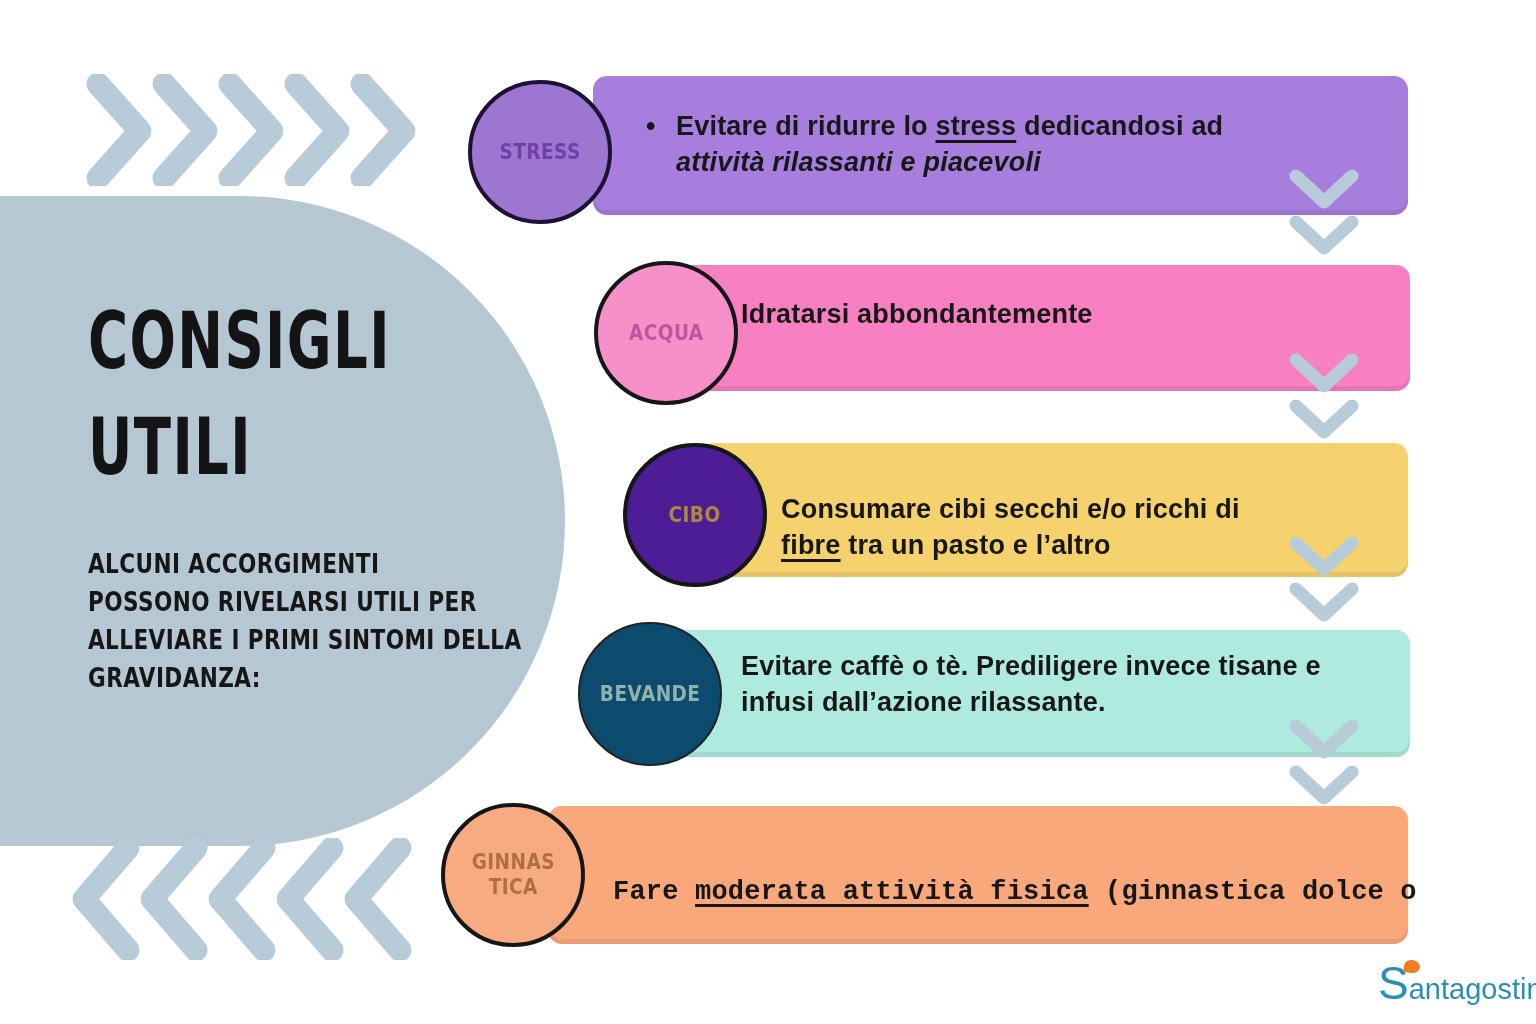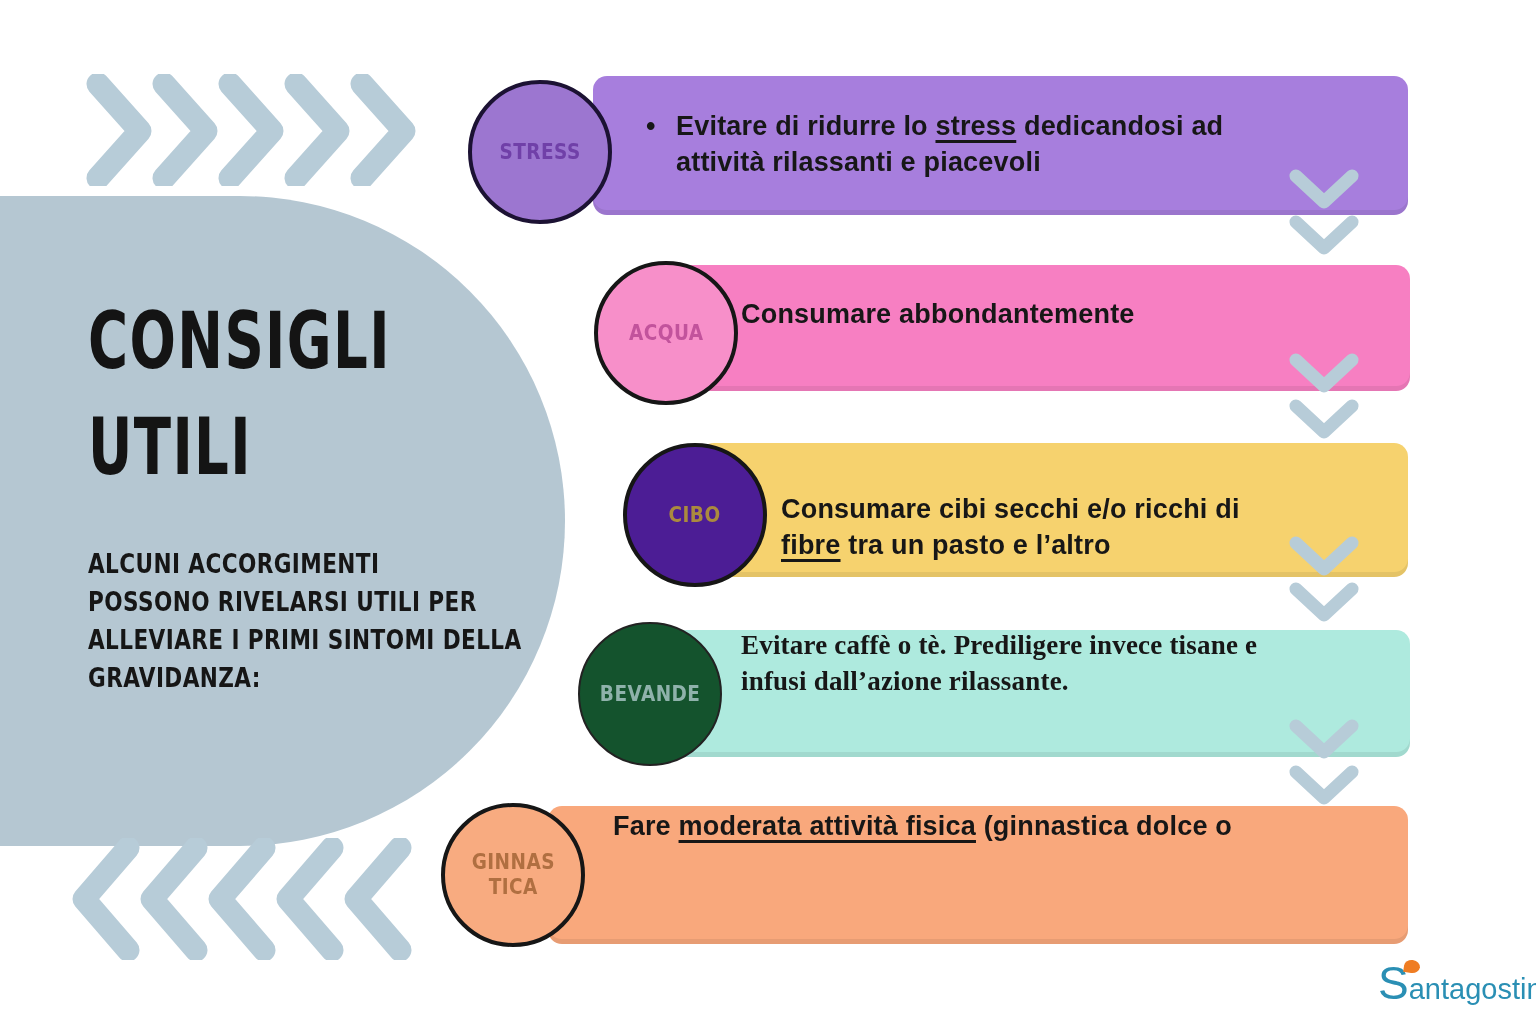--- a/index.html
+++ b/index.html
@@ -84,42 +84,42 @@
     <div class="circle" style="left: 468px; top: 80px; background: rgb(156, 118, 208); border-color: rgb(28, 18, 51);">
       <span class="circle-label" style="color: rgb(112, 64, 168);">
         <span>STRESS</span><span></span>
       </span>
     </div>
     <div class="bartext" style="left:646px;top:108px;">
       <div class="line line-bulleted">
         <span class="bullet">•</span>
         <span><span>Evitare di ridurre lo </span><span class="u">stress</span><span> dedicandosi ad</span></span>
       </div>
-      <div class="line" style="padding-left:30px;">
+      <div class="line" style="padding-left:30px;font-style:italic;">
         <span>attività rilassanti e piacevoli</span><span class="u"></span><span></span>
       </div>
     </div>
   </div>
   <div class="chev" style="left: 1288px; top: 168px; color: rgb(183, 204, 216);">
     <svg width="72" height="88" viewBox="0 0 72 88" fill="none" stroke="currentColor" stroke-width="13" stroke-linecap="round" stroke-linejoin="round">
       <polyline points="8,8 36,34 64,8"></polyline>
       <polyline points="8,54 36,80 64,54"></polyline>
     </svg>
   </div>
 
   <div class="row r1">
     <div class="bar" style="left: 634px; top: 265px; width: 776px; height: 126px; background: rgb(247, 127, 194);"></div>
     <div class="circle" style="left: 594px; top: 261px; background: rgb(247, 143, 201); border-color: rgb(22, 22, 22);">
       <span class="circle-label" style="color: rgb(194, 83, 156);">
         <span>ACQUA</span><span></span>
       </span>
     </div>
     <div class="bartext" style="left:741px;top:296px;">
       <div class="line">
-        <span>Consumare abbondantemente</span><span class="u"></span><span></span>
+        <span>Idratarsi abbondantemente</span><span class="u"></span><span></span>
       </div>
     </div>
   </div>
   <div class="chev" style="left: 1288px; top: 352px; color: rgb(183, 204, 216);">
     <svg width="72" height="88" viewBox="0 0 72 88" fill="none" stroke="currentColor" stroke-width="13" stroke-linecap="round" stroke-linejoin="round">
       <polyline points="8,8 36,34 64,8"></polyline>
       <polyline points="8,54 36,80 64,54"></polyline>
     </svg>
   </div>
 
@@ -141,26 +141,26 @@
   </div>
   <div class="chev" style="left: 1288px; top: 535px; color: rgb(183, 204, 216);">
     <svg width="72" height="88" viewBox="0 0 72 88" fill="none" stroke="currentColor" stroke-width="13" stroke-linecap="round" stroke-linejoin="round">
       <polyline points="8,8 36,34 64,8"></polyline>
       <polyline points="8,54 36,80 64,54"></polyline>
     </svg>
   </div>
 
   <div class="row r3">
     <div class="bar" style="left: 655px; top: 630px; width: 755px; height: 127px; background: rgb(174, 234, 222);"></div>
-    <div class="circle" style="left: 578px; top: 622px; background: #14532d; border-color: rgb(34, 34, 34);">
+    <div class="circle" style="left: 578px; top: 622px; background: #0c4a6e; border-color: rgb(34, 34, 34);">
       <span class="circle-label" style="color: rgb(143, 178, 171);">
         <span>BEVANDE</span><span></span>
       </span>
     </div>
-    <div class="bartext" style="left:741px;top:627px;font-family:Liberation Serif, serif;">
+    <div class="bartext" style="left:741px;top:648px;">
       <div class="line">
         <span>Evitare caffè o tè. Prediligere invece tisane e</span><span class="u"></span><span></span>
       </div>
       <div class="line">
         <span>infusi dall’azione rilassante.</span><span class="u"></span><span></span>
       </div>
     </div>
   </div>
   <div class="chev" style="left: 1288px; top: 718px; color: rgb(183, 204, 216);">
     <svg width="72" height="88" viewBox="0 0 72 88" fill="none" stroke="currentColor" stroke-width="13" stroke-linecap="round" stroke-linejoin="round">
@@ -170,21 +170,21 @@
   </div>
 
   <div class="row r4">
     <div class="bar" style="left: 548px; top: 806px; width: 860px; height: 138px; background: rgb(249, 168, 124);"></div>
     <div class="circle" style="left: 441px; top: 803px; background: rgb(248, 171, 128); border-color: rgb(22, 22, 22);">
       <span class="circle-label" style="color: rgb(176, 111, 65);">
         <span style="display:block">GINNAS</span>
         <span style="display:block">TICA</span>
       </span>
     </div>
-    <div class="bartext" style="left:613px;top:808px;">
+    <div class="bartext" style="left:613px;top:874px;font-family:Liberation Mono, monospace;">
       <div class="line">
         <span>Fare </span><span class="u">moderata attività fisica</span><span> (ginnastica dolce o</span>
       </div>
     </div>
   </div>
 
   <div class="logo" style="color: rgb(42, 143, 180);">
     <span class="s">S</span><span class="rest">antagostino</span>
     <span class="drop" style="background: rgb(239, 125, 35);"></span>
   </div>

